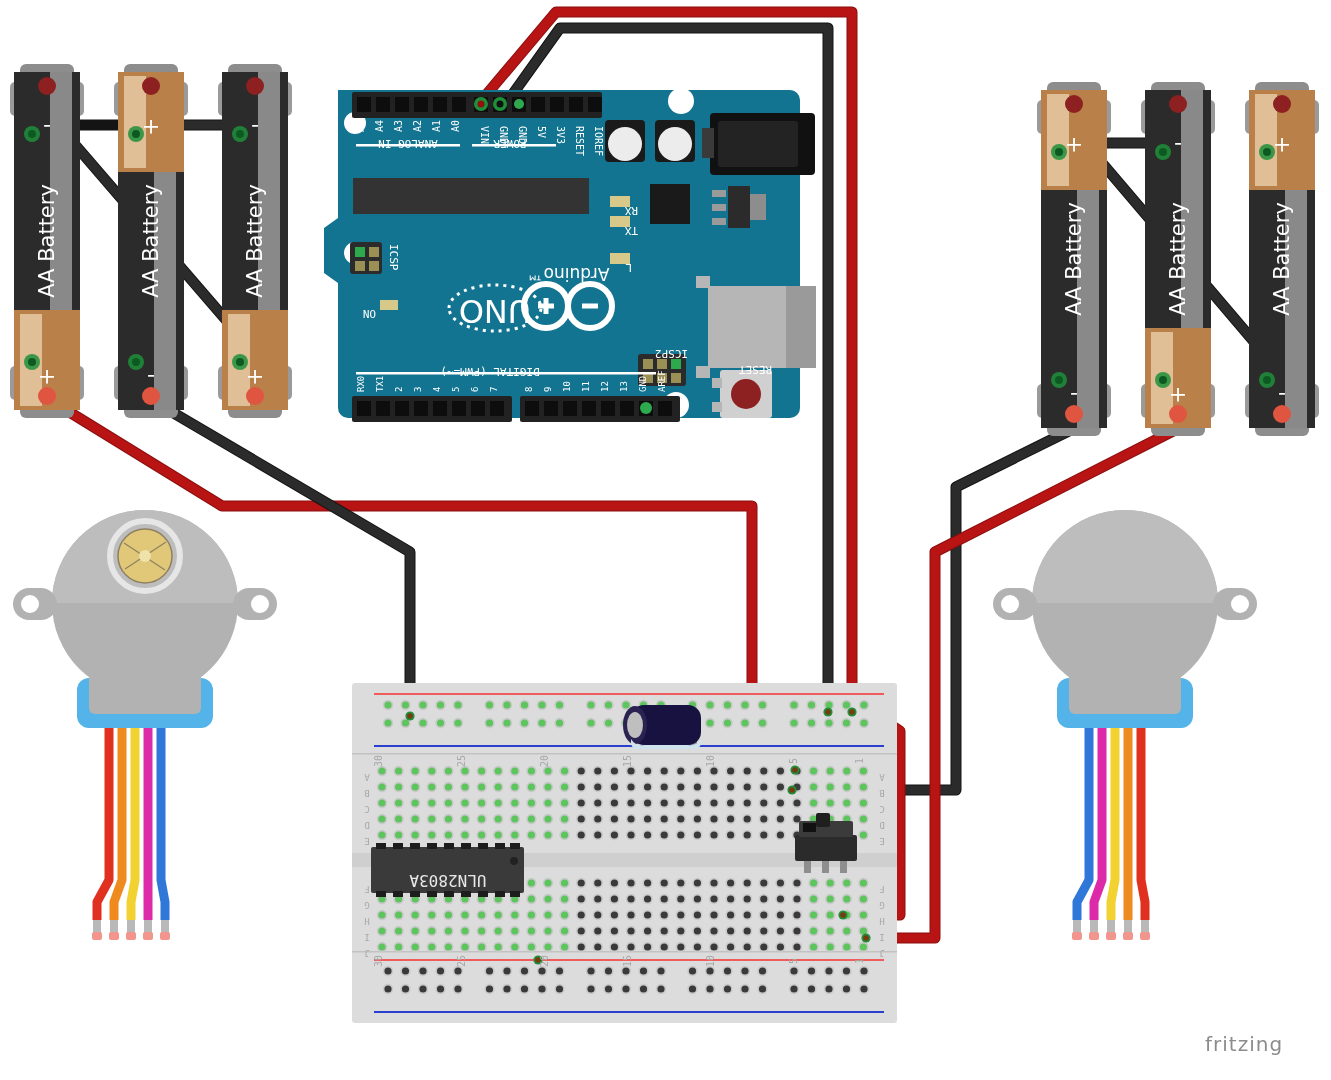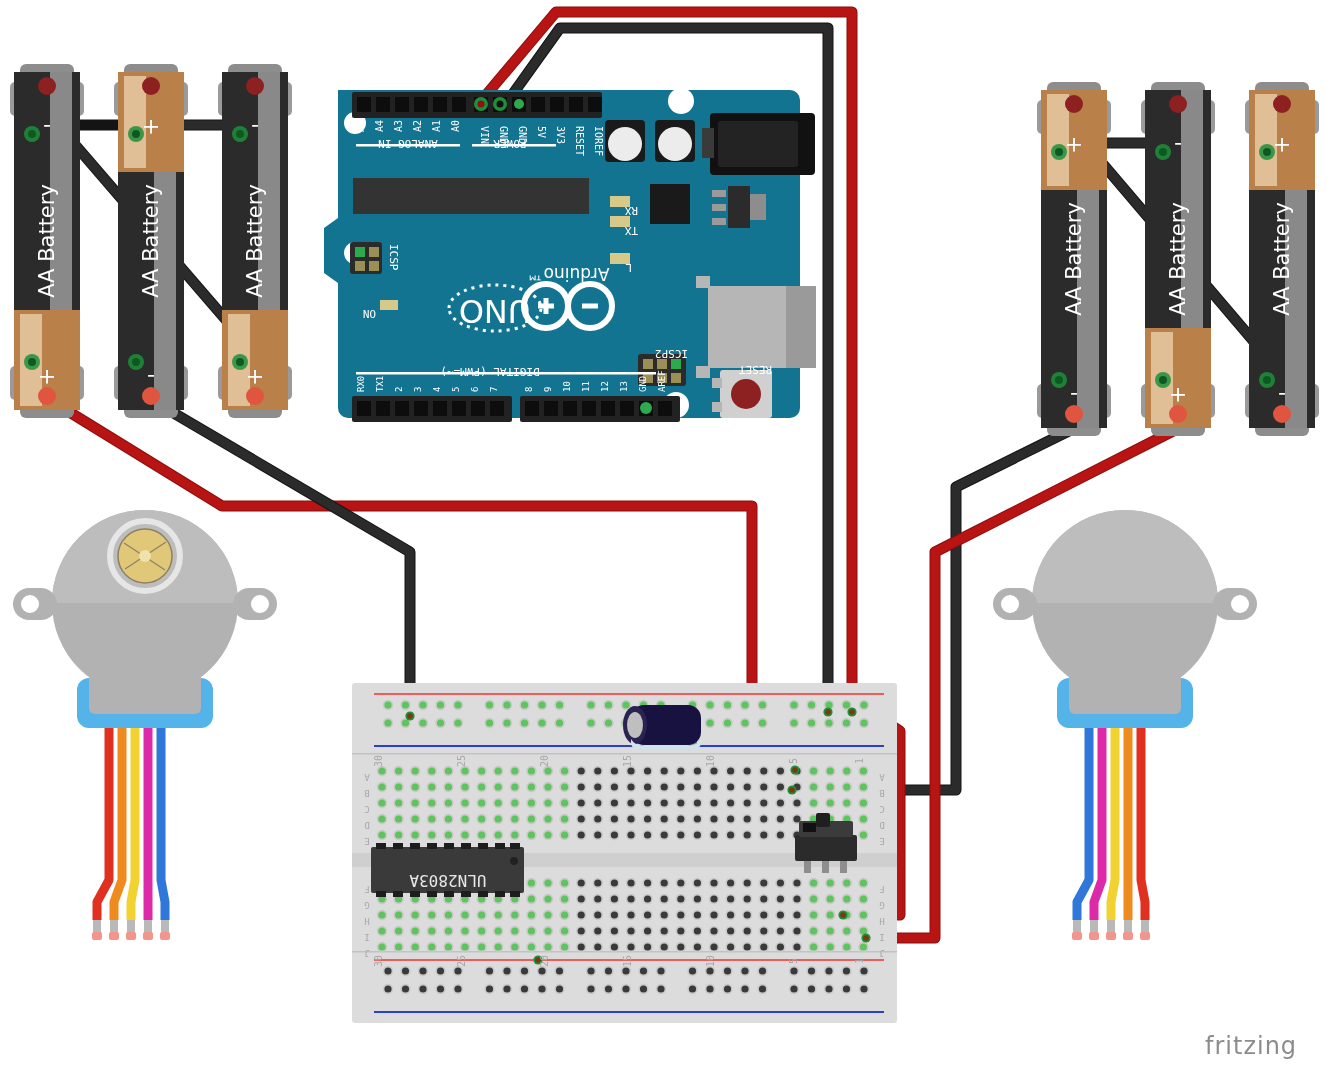--- a/index.html
+++ b/index.html
@@ -1479,17 +1479,17 @@
           <path d="M143,238 L143,390 L143,412 L143,430" stroke="#ef8a1e" stroke-width="9" fill="none" stroke-linecap="butt" stroke-linejoin="round"></path>
           <rect x="139" y="430" width="8" height="14" fill="#b9b9b9"></rect>
           <rect x="138" y="442" width="10" height="8" rx="2" fill="#f2968d"></rect>
           <path d="M156,238 L156,390 L160,412 L160,430" stroke="#e03020" stroke-width="9" fill="none" stroke-linecap="butt" stroke-linejoin="round"></path>
           <rect x="156" y="430" width="8" height="14" fill="#b9b9b9"></rect>
           <rect x="155" y="442" width="10" height="8" rx="2" fill="#f2968d"></rect>
         </g>
     </svg>
   </div>
 
-  <div class="abs" style="left:1205px;top:1032px;font-size:24px;color:#8c8c8c;letter-spacing:1px;font-family:'DejaVu Sans','Liberation Sans',sans-serif;">
+  <div class="abs" style="left:1205px;top:1032px;font-size:20px;color:#8c8c8c;letter-spacing:1px;font-family:'DejaVu Sans','Liberation Sans',sans-serif;">
     <span>fritzing</span>
   </div>
 
 </div>
 
 </body></html>

